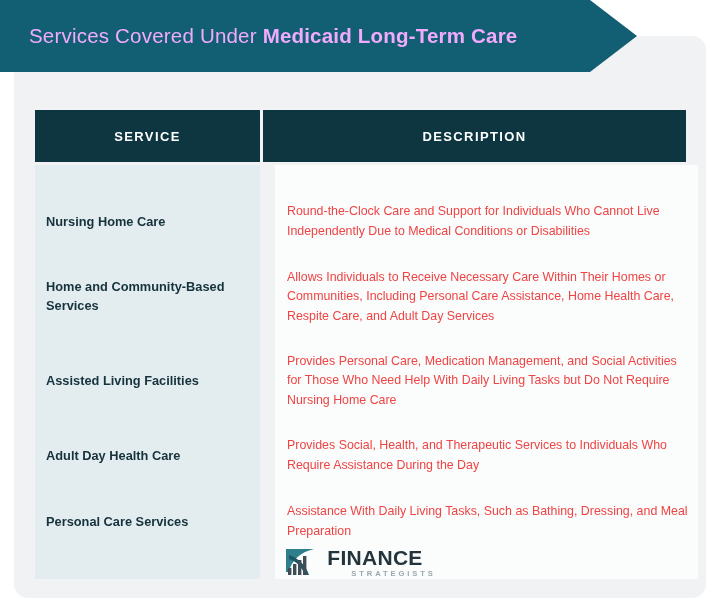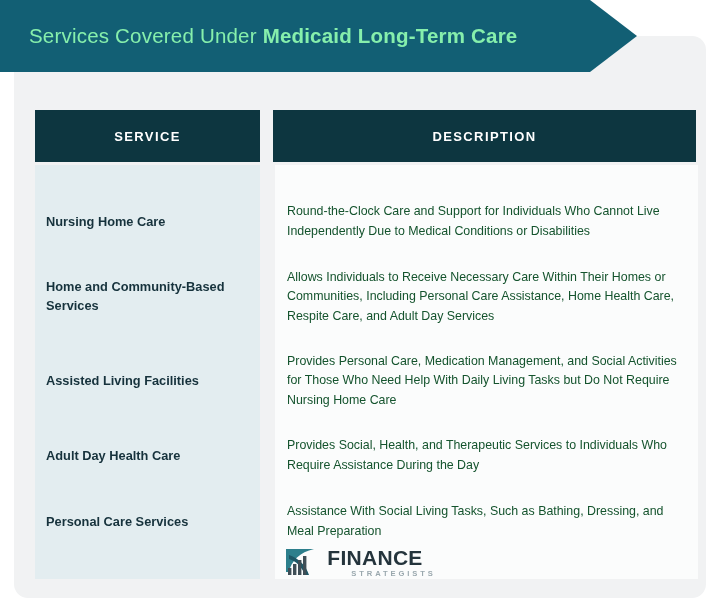--- a/index.html
+++ b/index.html
@@ -35,41 +35,41 @@
     width: 637px;
     height: 72px;
     background: #125f74;
     -webkit-clip-path: polygon(0 0, 590px 0, 637px 36px, 590px 72px, 0 72px);
     clip-path: polygon(0 0, 590px 0, 637px 36px, 590px 72px, 0 72px);
     display: flex;
     align-items: center;
   }
 
   .banner-title {
-    color: #86efac;
+    color: #f0abfc;
     font-size: 20.5px;
     letter-spacing: 0.2px;
     padding-left: 29px;
     white-space: nowrap;
     line-height: 1;
   }
   .banner-title .strong { font-weight: bold; }
   .banner-title .light  { font-weight: normal; }
 
   
   .table {
     position: absolute;
     left: 35px;
     top: 110px;
     width: 651px;
   }
 
   .t-head {
     display: flex;
-    gap: 13px;
+    gap: 3px;
     margin-bottom: 3px;
   }
 
   .th {
     background: #0d3640;
     color: #ffffff;
     font-size: 13px;
     font-weight: bold;
     letter-spacing: 1.4px;
     height: 52px;
@@ -101,21 +101,21 @@
     color: #16323c;
     font-size: 12.8px;
     font-weight: bold;
     line-height: 1.45;
   }
 
   .cell-desc {
     display: flex;
     align-items: center;
     padding: 0 8px 0 12px;
-    color: #14532d;
+    color: #ef4444;
     font-size: 12.4px;
     line-height: 1.58;
   }
 
   
   .r0 { height: 66px; }
   .r1 { height: 84px; }
   .r2 { height: 84px; }
   .r3 { height: 66px; }
   .r4 { height: 66px; }
@@ -180,21 +180,21 @@
       <div class="cell-service r4">Personal Care Services</div>
       <div class="r-pad"></div>
     </div>
 
     <div class="body-col-desc">
       <div class="r-pad"></div>
       <div class="cell-desc r0">Round-the-Clock Care and Support for Individuals Who Cannot Live Independently Due to Medical Conditions or Disabilities</div>
       <div class="cell-desc r1">Allows Individuals to Receive Necessary Care Within Their Homes or Communities, Including Personal Care Assistance, Home Health Care, Respite Care, and Adult Day Services</div>
       <div class="cell-desc r2">Provides Personal Care, Medication Management, and Social Activities for Those Who Need Help With Daily Living Tasks but Do Not Require Nursing Home Care</div>
       <div class="cell-desc r3">Provides Social, Health, and Therapeutic Services to Individuals Who Require Assistance During the Day</div>
-      <div class="cell-desc r4">Assistance With Social Living Tasks, Such as Bathing, Dressing, and Meal Preparation</div>
+      <div class="cell-desc r4">Assistance With Daily Living Tasks, Such as Bathing, Dressing, and Meal Preparation</div>
       <div class="r-pad"></div>
     </div>
 
   </div>
 </div>
 
 <div class="logo">
   <svg class="logo-mark" viewBox="0 0 36 32">
     <path d="M2 3 H30 C16 6 7 15 5 26 L2 26 Z" fill="#2d7f8c"></path>
     <path d="M5 9 C14 12 22 19 25 29 L21 29 C18 21 12 15 5 13 Z" fill="#1d5766"></path>

